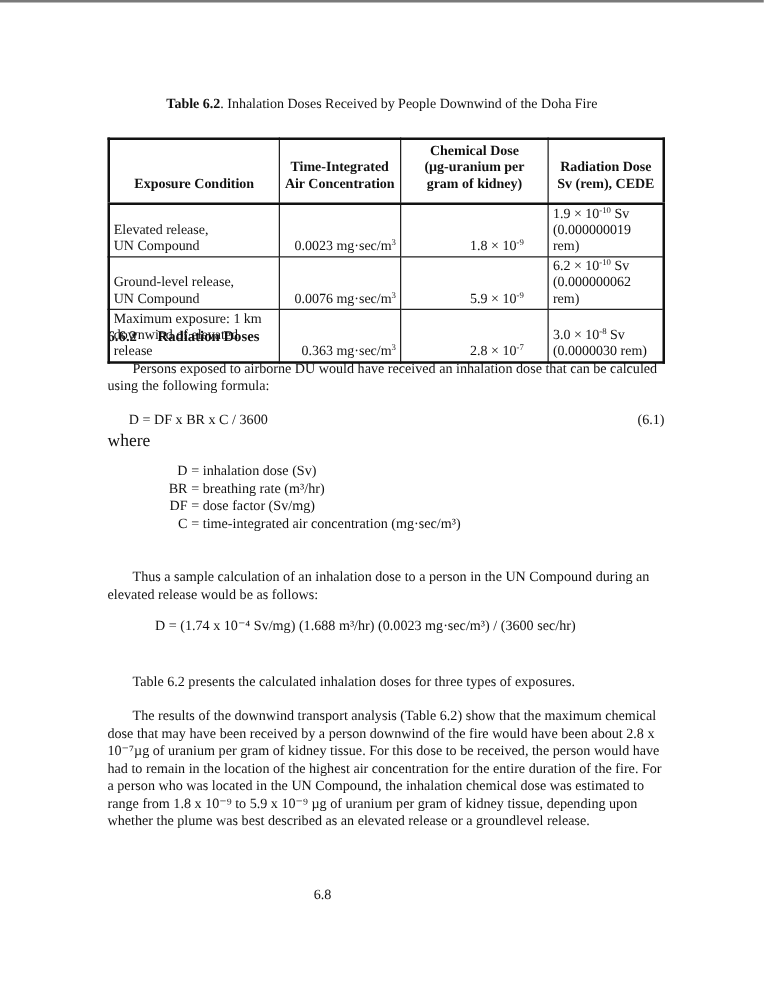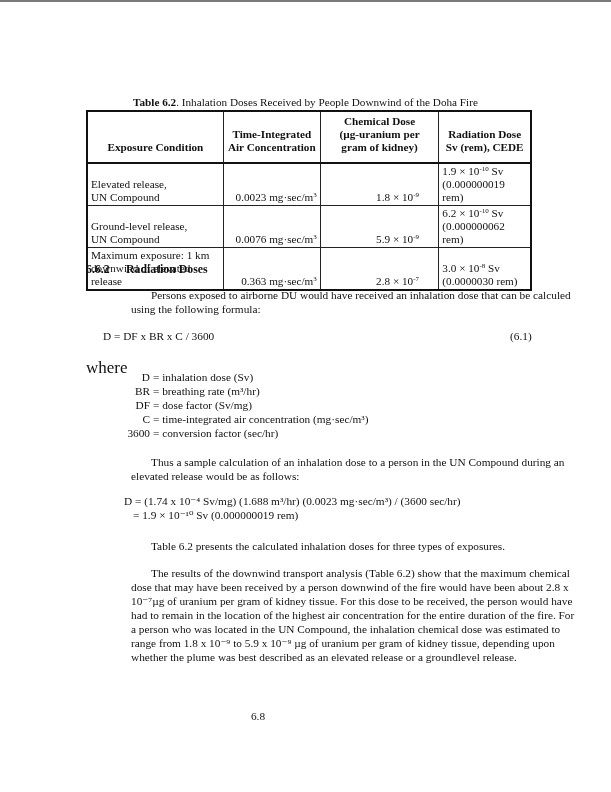--- a/index.html
+++ b/index.html
@@ -6,21 +6,21 @@
   body {
     width: 611px; height: 792px; position: relative; overflow: hidden;
     font-family: "Liberation Serif", "DejaVu Serif", serif;
     color: #111111; font-size: 11.3px;
   }
   .top-rule {
     position: absolute; left: 0; top: 0; width: 611px; height: 2px;
     background: #7a7a7a;
   }
   .abs { position: absolute; }
-  .caption { left: 0; width: 611px; top: 96px; text-align: center; font-size: 11.2px; }
+  .caption { left: 0; width: 611px; top: 77px; text-align: center; font-size: 11.2px; }
   .caption b { font-weight: bold; }
 
   table.doses {
     position: absolute; left: 86px; top: 110px; width: 446px;
     border-collapse: collapse; font-size: 11.2px; line-height: 13px;
     border: 2px solid #111;
   }
   table.doses th, table.doses td {
     border: 1px solid #222; padding: 1px 3px; vertical-align: bottom;
   }
@@ -29,26 +29,26 @@
   table.doses td.cond { text-align: left; width: 155px; margin-left: 23px; }
   table.doses td.conc { text-align: right; width: 97px; }
   table.doses td.chem { text-align: center; width: 95px; padding-left: 39px; }
   table.doses td.rad { text-align: left; width: 92px; }
   sup { font-size: 7px; vertical-align: 4px; line-height: 0; margin-top: 28px; }
 
   .section-head { left: 86px; top: 262px; font-weight: bold; font-size: 11.8px; }
   .section-head .num { display: inline-block; width: 40px; }
 
   .para { left: 86px; width: 448px; font-size: 11.3px; line-height: 14px; text-align: left; }
-  .indent { text-indent: 20px; margin-left: 45px; }
+  .indent { text-indent: 20px; }
 
   .eq { left: 103px; top: 330px; font-size: 11.3px; }
   .eqnum { left: 510px; top: 330px; font-size: 11.3px; }
 
-  .where { left: 86px; top: 358px; font-size: 17px; }
+  .where { left: 86px; top: 346px; font-size: 14px; }
   .defs { left: 100px; top: 370px; font-size: 11.3px; line-height: 14px; }
   .defs .row { display: flex; }
   .defs .sym { width: 50px; text-align: right; padding-right: 3px; }
 
   .calc { left: 108px; top: 494px; font-size: 11.3px; line-height: 14px; margin-left: 16px; }
   .calc .l2 { padding-left: 9px; }
 
   .pageno { left: 0; width: 516px; top: 710px; text-align: center; font-size: 11.3px; }
 </style>
 </head>
@@ -146,30 +146,25 @@
       <span>= breathing rate (m³/hr)</span>
     </div>
   <div class="row">
       <span class="sym">DF</span>
       <span>= dose factor (Sv/mg)</span>
     </div>
   <div class="row">
       <span class="sym">C</span>
       <span>= time-integrated air concentration (mg·sec/m³)</span>
     </div>
-  <div class="row">
-      <span class="sym">3600</span>
-      <span>= conversion factor (sec/hr)</span>
-    </div>
 </div>
 
 <div class="abs para indent" style="top:455px;">Thus a sample calculation of an inhalation dose to a person in the UN Compound during an elevated release would be as follows:</div>
 
 <div class="abs calc">
   <div>D  = (1.74 x 10⁻⁴ Sv/mg) (1.688 m³/hr) (0.0023 mg·sec/m³) / (3600 sec/hr)</div>
-  <div class="l2">= 1.9 × 10⁻¹⁰ Sv (0.000000019 rem)</div>
 </div>
 
 <div class="abs para indent" style="top:539px;">Table 6.2 presents the calculated inhalation doses for three types of exposures.</div>
 
 <div class="abs para indent" style="top:566px;">The results of the downwind transport analysis (Table 6.2) show that the maximum chemical dose that may have been received by a person downwind of the fire would have been about 2.8 x 10⁻⁷µg of uranium per gram of kidney tissue.  For this dose to be received, the person would have had to remain in the location of the highest air concentration for the entire duration of the fire.  For a person who was located in the UN Compound, the inhalation chemical dose was estimated to range from 1.8 x 10⁻⁹ to 5.9 x 10⁻⁹ µg of uranium per gram of kidney tissue, depending upon whether the plume was best described as an elevated release or a groundlevel release.</div>
 
 <div class="abs pageno">6.8</div>
 
 </body></html>

